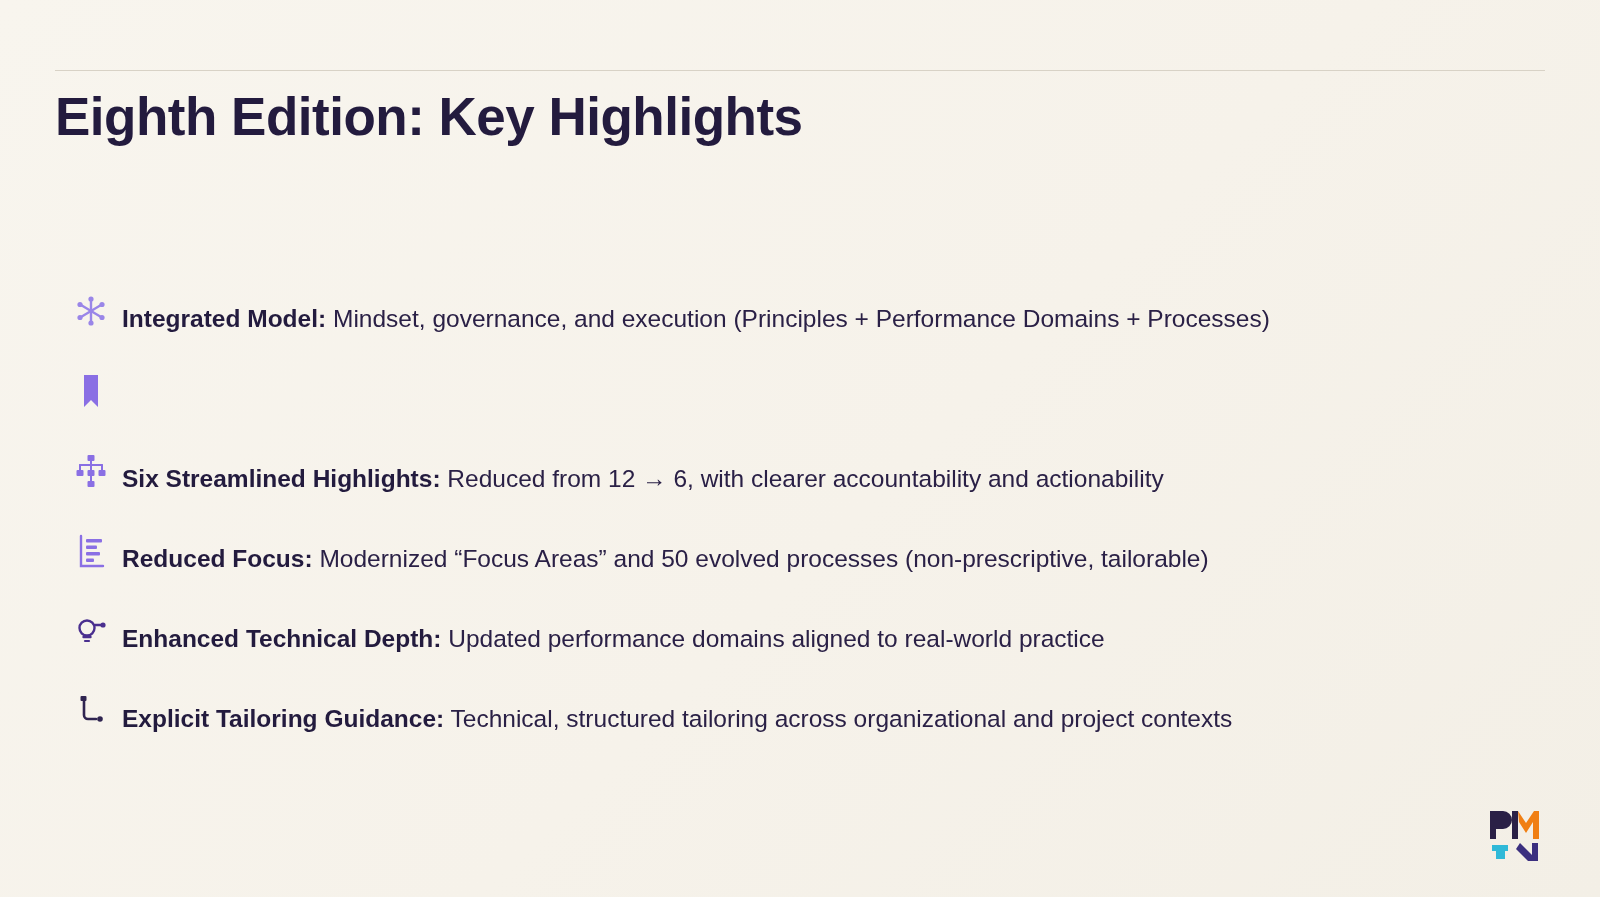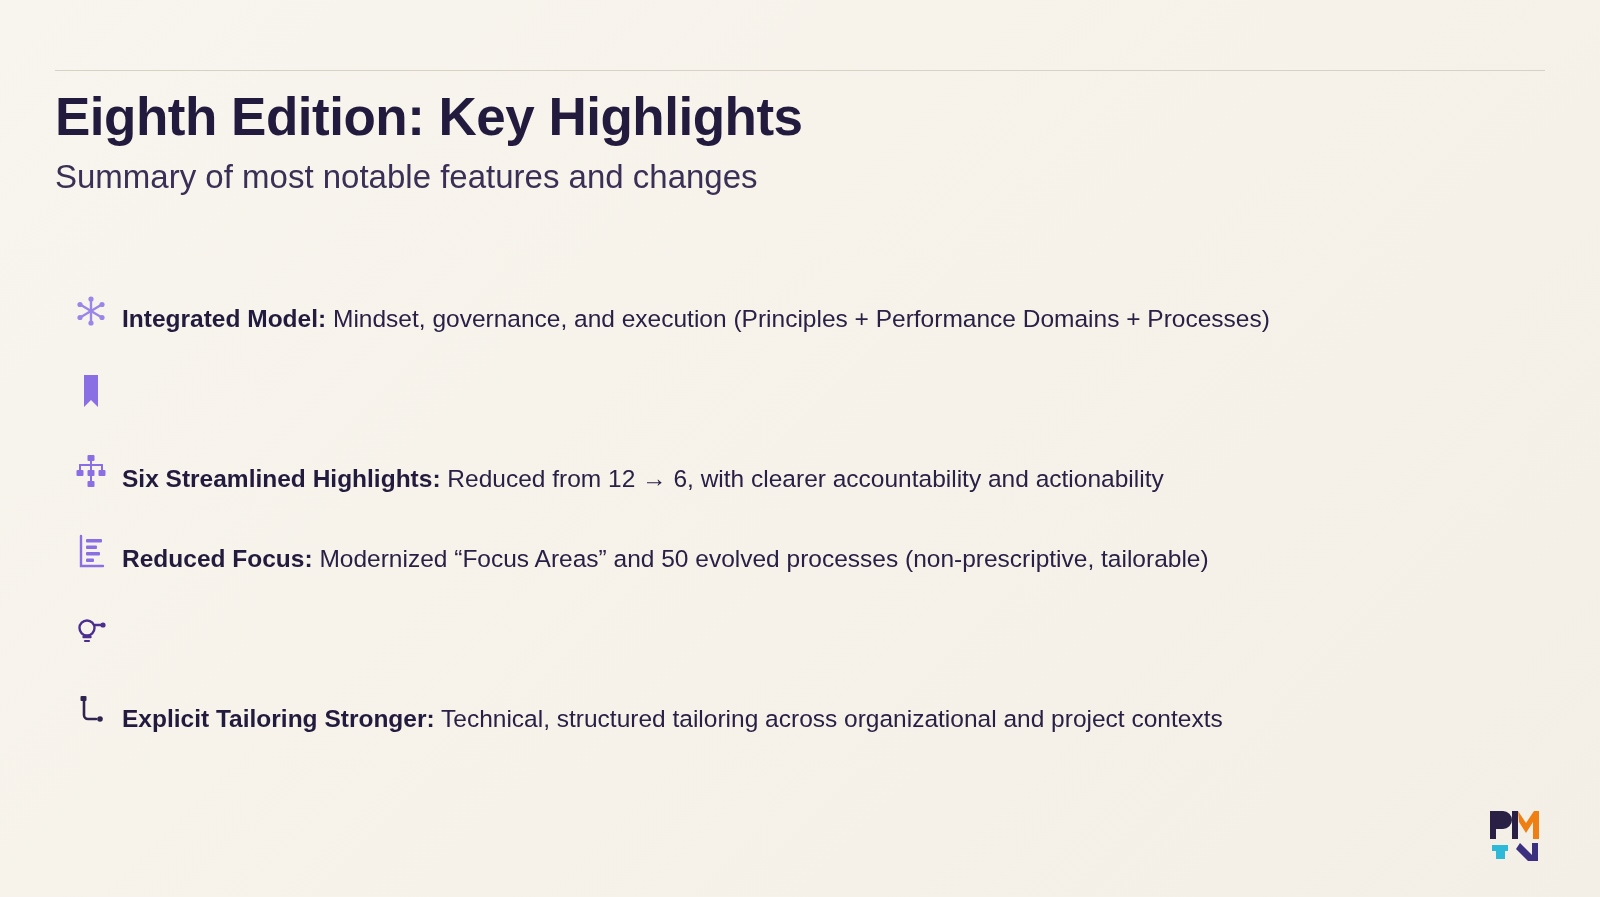--- a/index.html
+++ b/index.html
@@ -89,21 +89,20 @@
 </style>
 </head>
 <body>
 
 <div class="slide">
 
   <div class="top-rule"></div>
 
   <div class="header">
     <h1 class="title">Eighth Edition: Key Highlights</h1>
-    <p class="subtitle">Summary of most notable features and changes</p>
   </div>
 
   <div class="bullets">
 
     <div class="bullet">
       <span class="bullet-icon">
         <svg width="40" height="40" viewBox="0 0 40 40">
           <g stroke="#9a86e8" stroke-width="2.4" stroke-linecap="round">
             <line x1="20" y1="20" x2="20" y2="9"></line>
             <line x1="20" y1="20" x2="20" y2="31"></line>
@@ -172,31 +171,32 @@
     <div class="bullet">
       <span class="bullet-icon">
         <svg width="40" height="40" viewBox="0 0 40 40">
           <circle cx="16" cy="17" r="7.5" fill="none" stroke="#4a2f8f" stroke-width="2.4"></circle>
           <path d="M12.5 26 h7" stroke="#4a2f8f" stroke-width="2.4" stroke-linecap="round"></path>
           <path d="M14 30 h4" stroke="#4a2f8f" stroke-width="2.2" stroke-linecap="round"></path>
           <path d="M24 14 h8" stroke="#4a2f8f" stroke-width="2.4" stroke-linecap="round"></path>
           <circle cx="32" cy="14" r="2.6" fill="#4a2f8f"></circle>
         </svg>
       </span>
+      <span class="bullet-text"><b class="lead">Enhanced Technical Depth:</b><span> Updated performance domains aligned to real-world practice</span></span>
     </div>
 
     <div class="bullet">
       <span class="bullet-icon">
         <svg width="40" height="40" viewBox="0 0 40 40">
           <path d="M13 8 v16 a4 4 0 0 0 4 4 h8" fill="none" stroke="#2f2450" stroke-width="2.6" stroke-linecap="round"></path>
           <rect x="9.5" y="5" width="6" height="5" rx="1" fill="#2f2450"></rect>
           <circle cx="29" cy="28" r="2.8" fill="#2f2450"></circle>
         </svg>
       </span>
-      <span class="bullet-text"><b class="lead">Explicit Tailoring Stronger:</b><span> Technical, structured tailoring across organizational and project contexts</span></span>
+      <span class="bullet-text"><b class="lead">Explicit Tailoring Guidance:</b><span> Technical, structured tailoring across organizational and project contexts</span></span>
     </div>
 
 
   </div>
 
   <div class="logo">
     <svg width="62" height="54" viewBox="0 0 62 54">
       <path d="M4 4 h13 a9 9 0 0 1 0 18 h-7 v10 h-6 Z" fill="#2a2046"></path>
       <rect x="26" y="4" width="6" height="28" fill="#2a2046"></rect>
       <path d="M32 4 l8 12 l8 -12 h5 v28 h-6 v-17 l-7 11 l-7 -11 Z" fill="#f07f13"></path>

